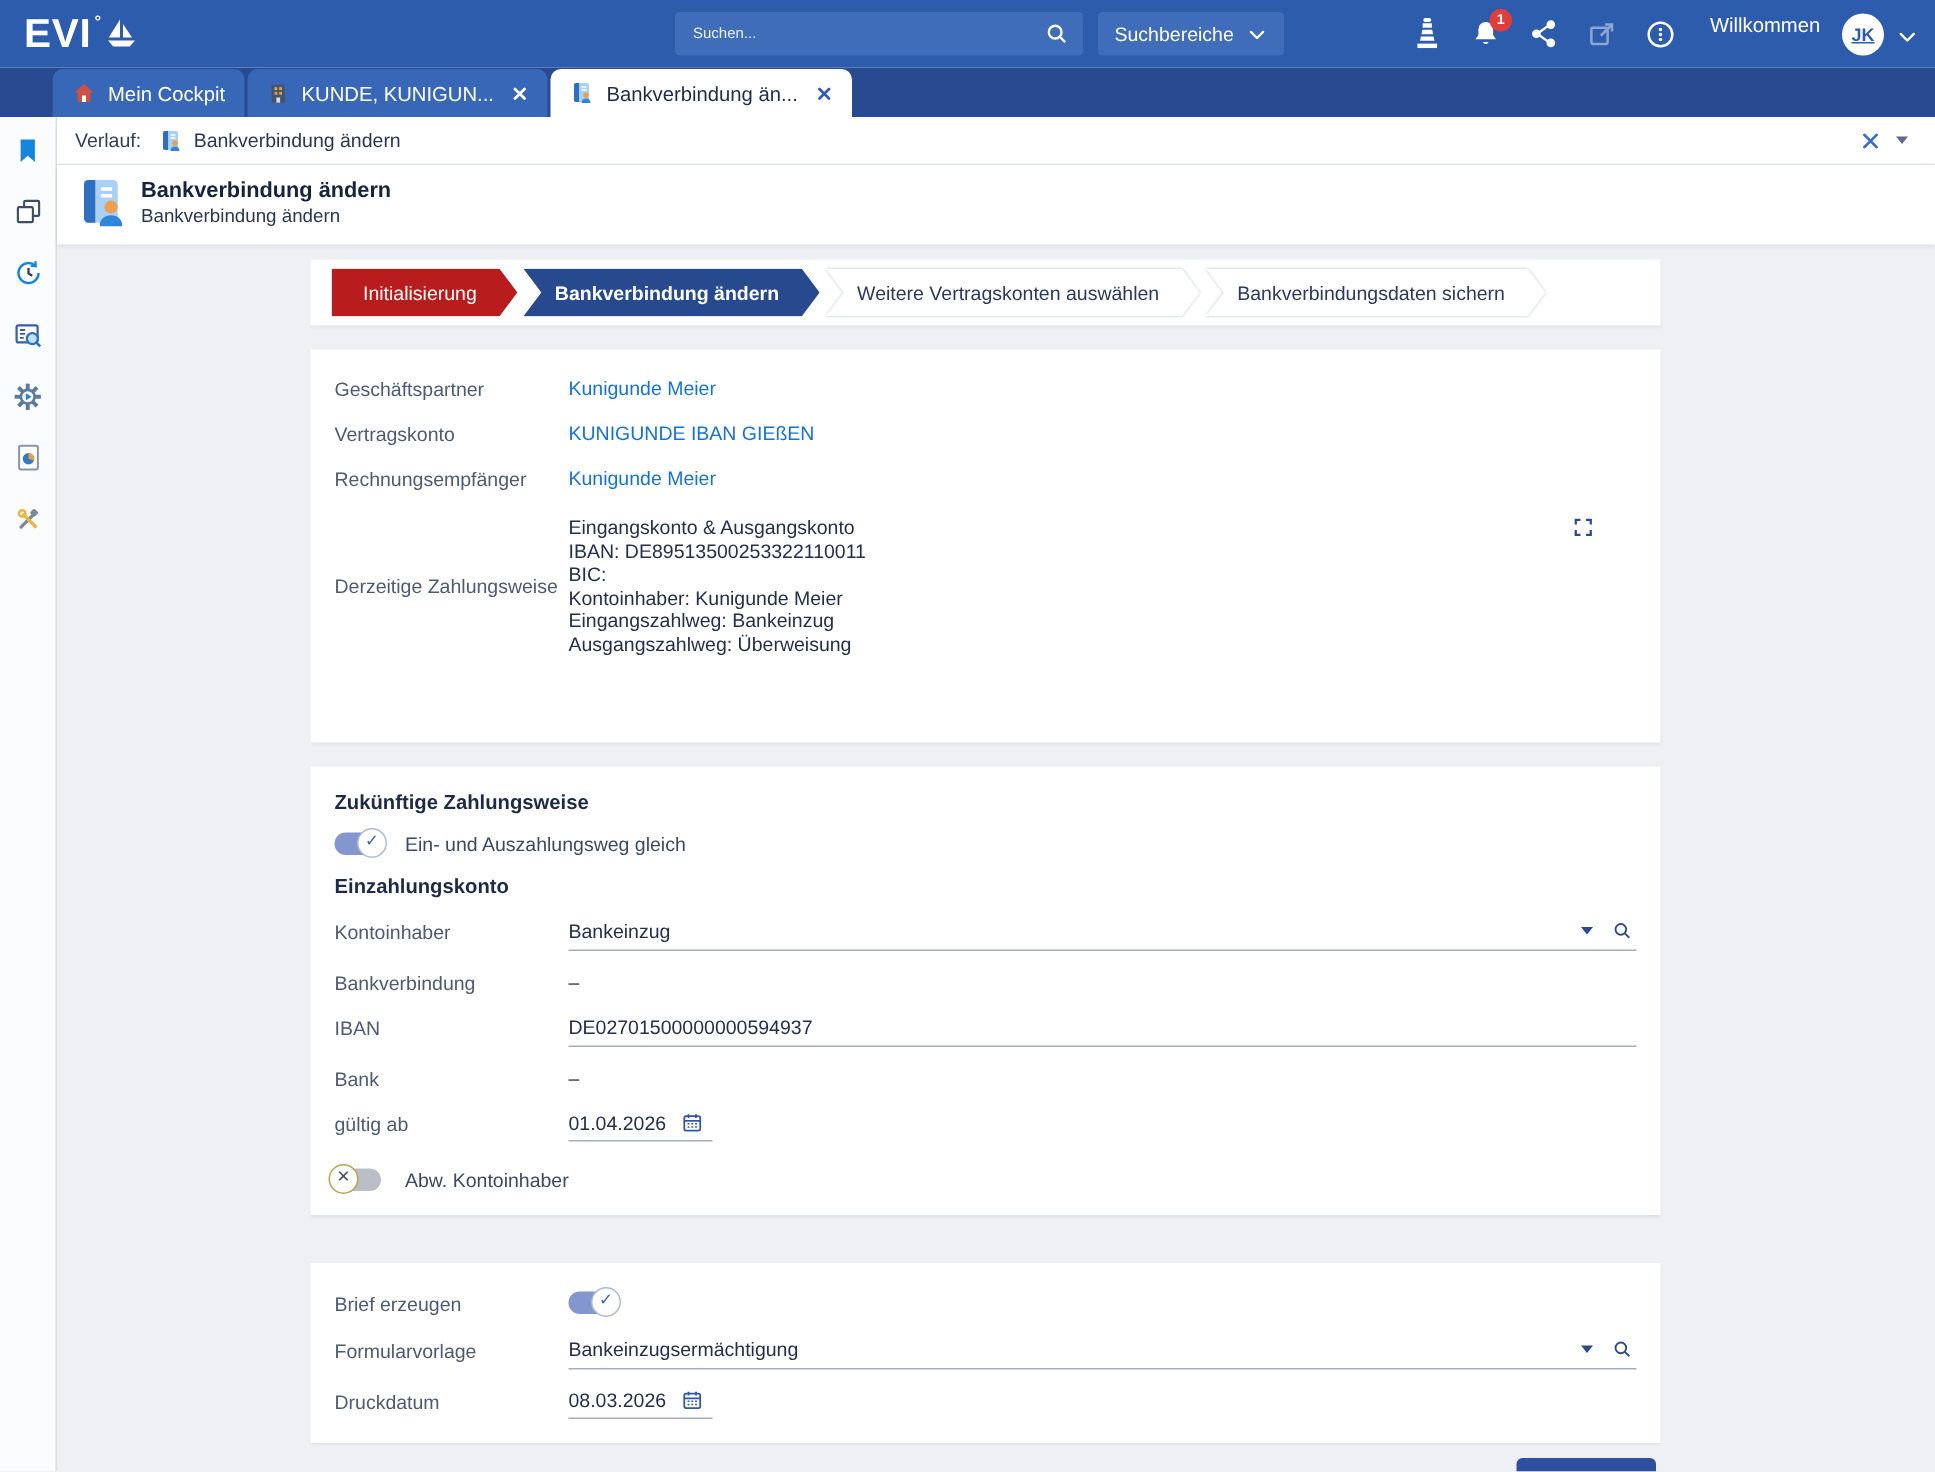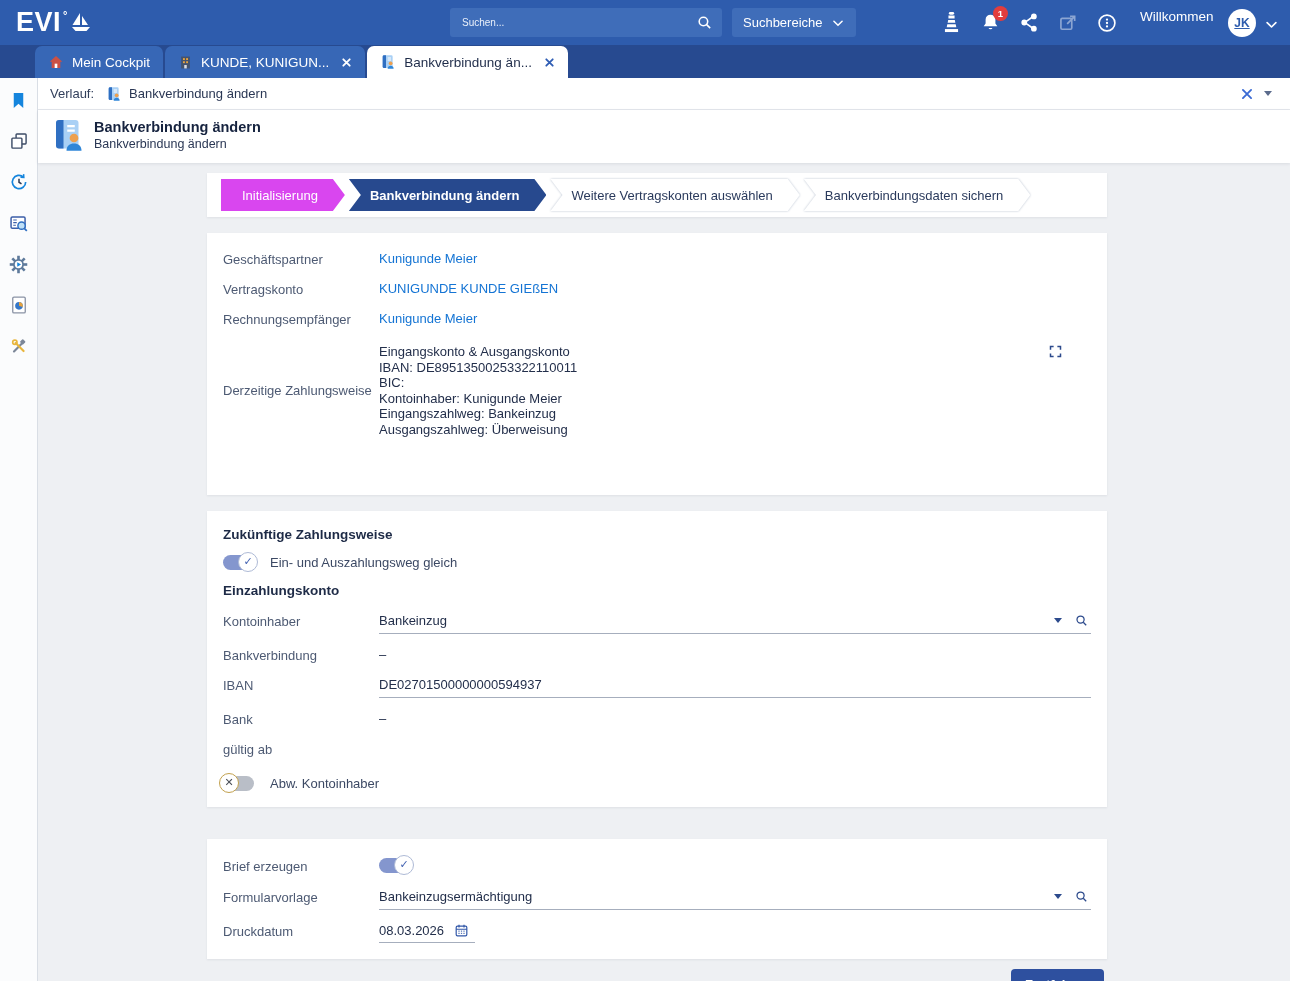--- a/index.html
+++ b/index.html
@@ -51,21 +51,21 @@
 
   .main-area { flex:1; background:#eef0f3; overflow:hidden; }
   .col { width:900px; margin:10px 0 0 169px; }
 
   .card { background:#fff; box-shadow:0 1px 2px rgba(40,50,70,.08); }
   .wizard { padding:6px 14px; display:flex; gap:4px; }
   .step-wrap { display:flex; }
   .step-wrap.outlined { filter:drop-shadow(0 0 1px #b9c2d0); }
   .step { height:32px; display:flex; align-items:center; padding:0 27px 0 21px; font-size:13px; clip-path:polygon(0 0, calc(100% - 12px) 0, 100% 50%, calc(100% - 12px) 100%, 0 100%, 12px 50%); }
   .step.first { clip-path:polygon(0 0, calc(100% - 12px) 0, 100% 50%, calc(100% - 12px) 100%, 0 100%); }
-  .step.done { background:#d946ef; color:#fff; }
+  .step.done { background:#b91c1c; color:#fff; }
   .step.current { background:#27498e; color:#fff; font-weight:700; }
   .step.todo { background:#fff; color:#2a3a5c; }
 
   .panel { margin-top:16px; padding:16px; }
   .frow { display:flex; align-items:flex-start; margin-bottom:11px; }
   .frow:last-child { margin-bottom:0; }
   .flabel { width:156px; flex:none; color:#4d5a73; padding-top:2px; line-height:17px; }
   .fvalue { flex:1; min-width:0; color:#232f4b; padding-top:2px; }
   a.lnk { color:#1474d4; text-decoration:none; cursor:pointer; }
 
@@ -341,21 +341,21 @@
             </div>
         </div>
 
         <div class="card panel ph1">
           <div class="frow">
             <span class="flabel">Geschäftspartner</span>
             <span class="fvalue"><a class="lnk">Kunigunde Meier</a></span>
           </div>
           <div class="frow">
             <span class="flabel">Vertragskonto</span>
-            <span class="fvalue"><a class="lnk">KUNIGUNDE KUNDE GIEßEN</a></span>
+            <span class="fvalue"><a class="lnk">KUNIGUNDE IBAN GIEßEN</a></span>
           </div>
           <div class="frow">
             <span class="flabel">Rechnungsempfänger</span>
             <span class="fvalue"><a class="lnk">Kunigunde Meier</a></span>
           </div>
           <div class="frow multiline-row" style="margin-top:14px;">
             <span class="flabel">Derzeitige Zahlungsweise</span>
             <span class="fvalue">
               <span class="mline">Eingangskonto &amp; Ausgangskonto</span>
               <span class="mline">IBAN: DE89513500253322110011</span>
@@ -410,20 +410,32 @@
             </span>
           </div>
 
           <div class="frow">
             <span class="flabel">Bank</span>
             <span class="fvalue">–</span>
           </div>
 
           <div class="frow">
             <span class="flabel">gültig ab</span>
+            <span class="fvalue" style="padding-top:0;">
+              <span class="dateline">
+                <span>01.04.2026</span>
+                <span>
+                  <svg width="15" height="15" viewBox="0 0 24 24" fill="none" stroke="#3056a8" stroke-width="1.9">
+                      <rect x="3.5" y="5" width="17" height="15.5" rx="2"></rect>
+                      <path d="M8 2.8 V7 M16 2.8 V7 M3.5 10 H20.5"></path>
+                      <path d="M7 13 H9 M11 13 H13 M15 13 H17 M7 16.5 H9 M11 16.5 H13 M15 16.5 H17" stroke-width="1.6"></path>
+                    </svg>
+                </span>
+              </span>
+            </span>
           </div>
 
           <div class="toggle-row" style="margin-top:18px; margin-bottom:0;">
             <span class="toggle off">
                 <span class="knob">✕</span>
               </span>
             <span class="tlabel">Abw. Kontoinhaber</span>
           </div>
         </div>
 

